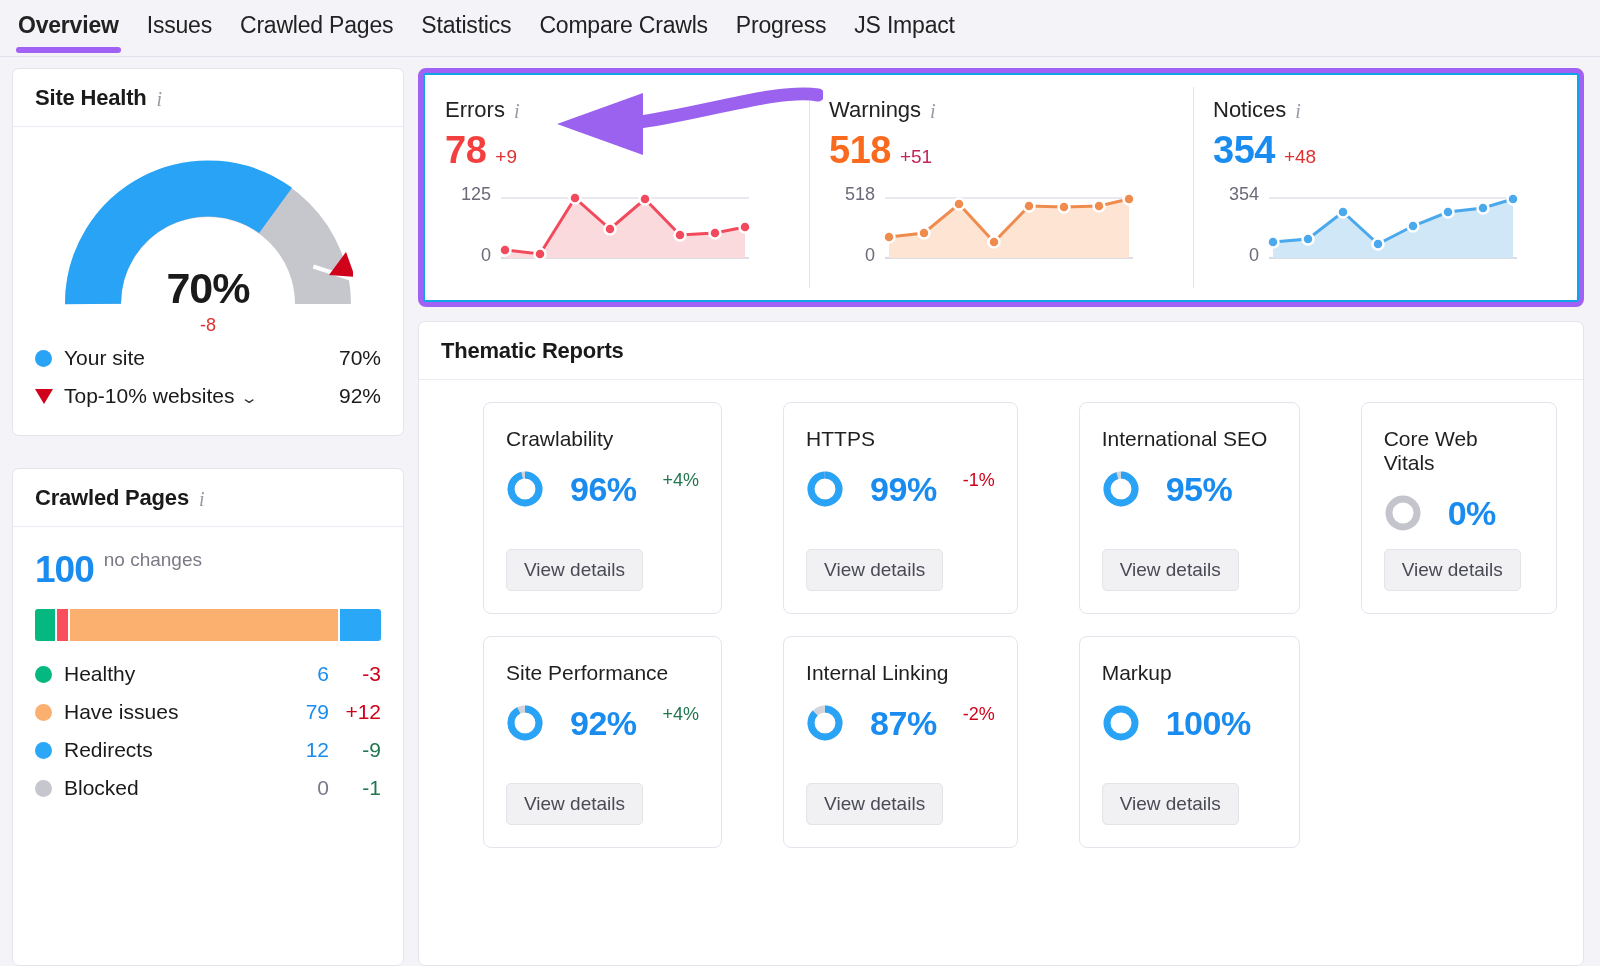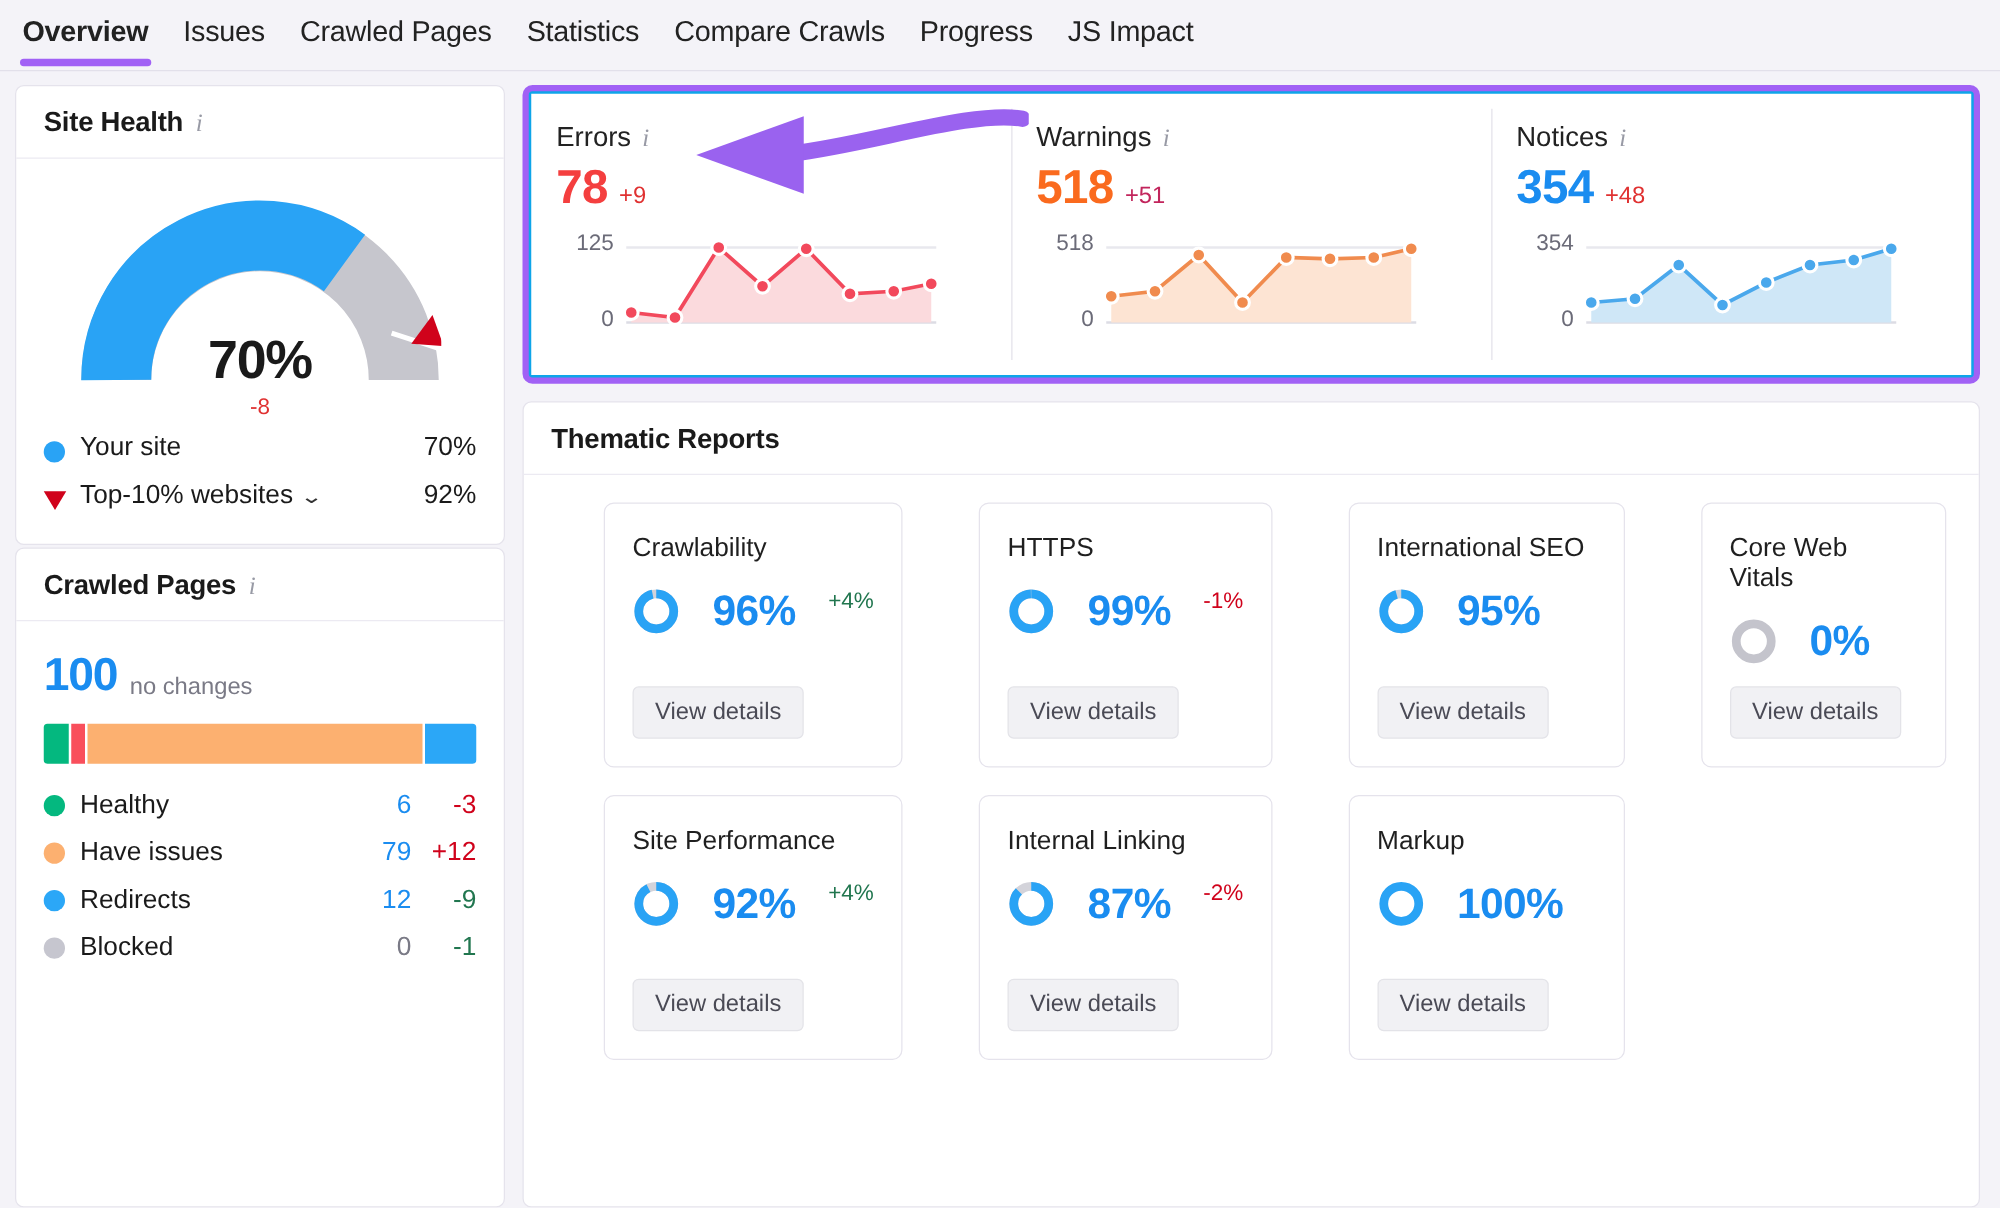--- a/index.html
+++ b/index.html
@@ -50,21 +50,21 @@
     z-index: 2;
   }
 
   
   .page {
     display: flex;
     gap: 14px;
     padding: 11px 16px 0 12px;
     height: 909px;
   }
-  .col-left { width: 392px; flex: none; display: flex; flex-direction: column; gap: 2px; }
+  .col-left { width: 392px; flex: none; display: flex; flex-direction: column; gap: 32px; }
   .col-right { flex: 1; display: flex; flex-direction: column; gap: 14px; }
 
   .card {
     background: #fff;
     border: 1px solid #e5e3ec;
     border-radius: 7px;
   }
   .card-head {
     padding: 16px 22px 15px 22px;
     border-bottom: 1px solid #eceaf2;
@@ -97,21 +97,21 @@
     left: 0; right: 0;
     top: 137px;
     text-align: center;
   }
   .gauge-pct { font-size: 43px; font-weight: bold; letter-spacing: -1px; }
   .gauge-delta { font-size: 18px; color: #e03131; margin-top: 2px; }
 
   .legend { padding: 4px 22px 20px 22px; }
   .legend-row {
     display: flex;
-    align-items: flex-end;
+    align-items: center;
     font-size: 21px;
     padding: 7px 0;
   }
   .legend-row .lbl { flex: 1; }
   .dot { width: 17px; height: 17px; border-radius: 50%; margin-right: 12px; flex: none; }
   .tri-down {
     width: 0; height: 0; margin-right: 11px; flex: none;
     border-left: 9px solid transparent;
     border-right: 9px solid transparent;
     border-top: 15px solid #d0021b;
@@ -165,21 +165,21 @@
   .spark-axis .top, .spark-axis .bot {
     position: absolute; right: 0;
     font-size: 18px; color: #6b6b78;
   }
   .spark-axis .top { top: 0; }
   .spark-axis .bot { bottom: 0; }
   .spark-svg { flex: none; }
 
   
   .cp-body { padding: 22px 22px 16px 22px; }
-  .cp-total { display: flex; align-items: flex-end; gap: 10px; }
+  .cp-total { display: flex; align-items: flex-start; gap: 10px; }
   .cp-num { font-size: 37px; font-weight: bold; color: #1a8cf0; letter-spacing: -1px; }
   .cp-sub { font-size: 19px; color: #7a7a86; }
   .cp-bar {
     display: flex; gap: 2px;
     height: 32px; margin: 18px 0 14px 0;
   }
   .cp-bar div:first-child { border-radius: 3px 0 0 3px; }
   .cp-bar div:last-child { border-radius: 0 3px 3px 0; }
   .cp-row {
     display: flex; align-items: center;

